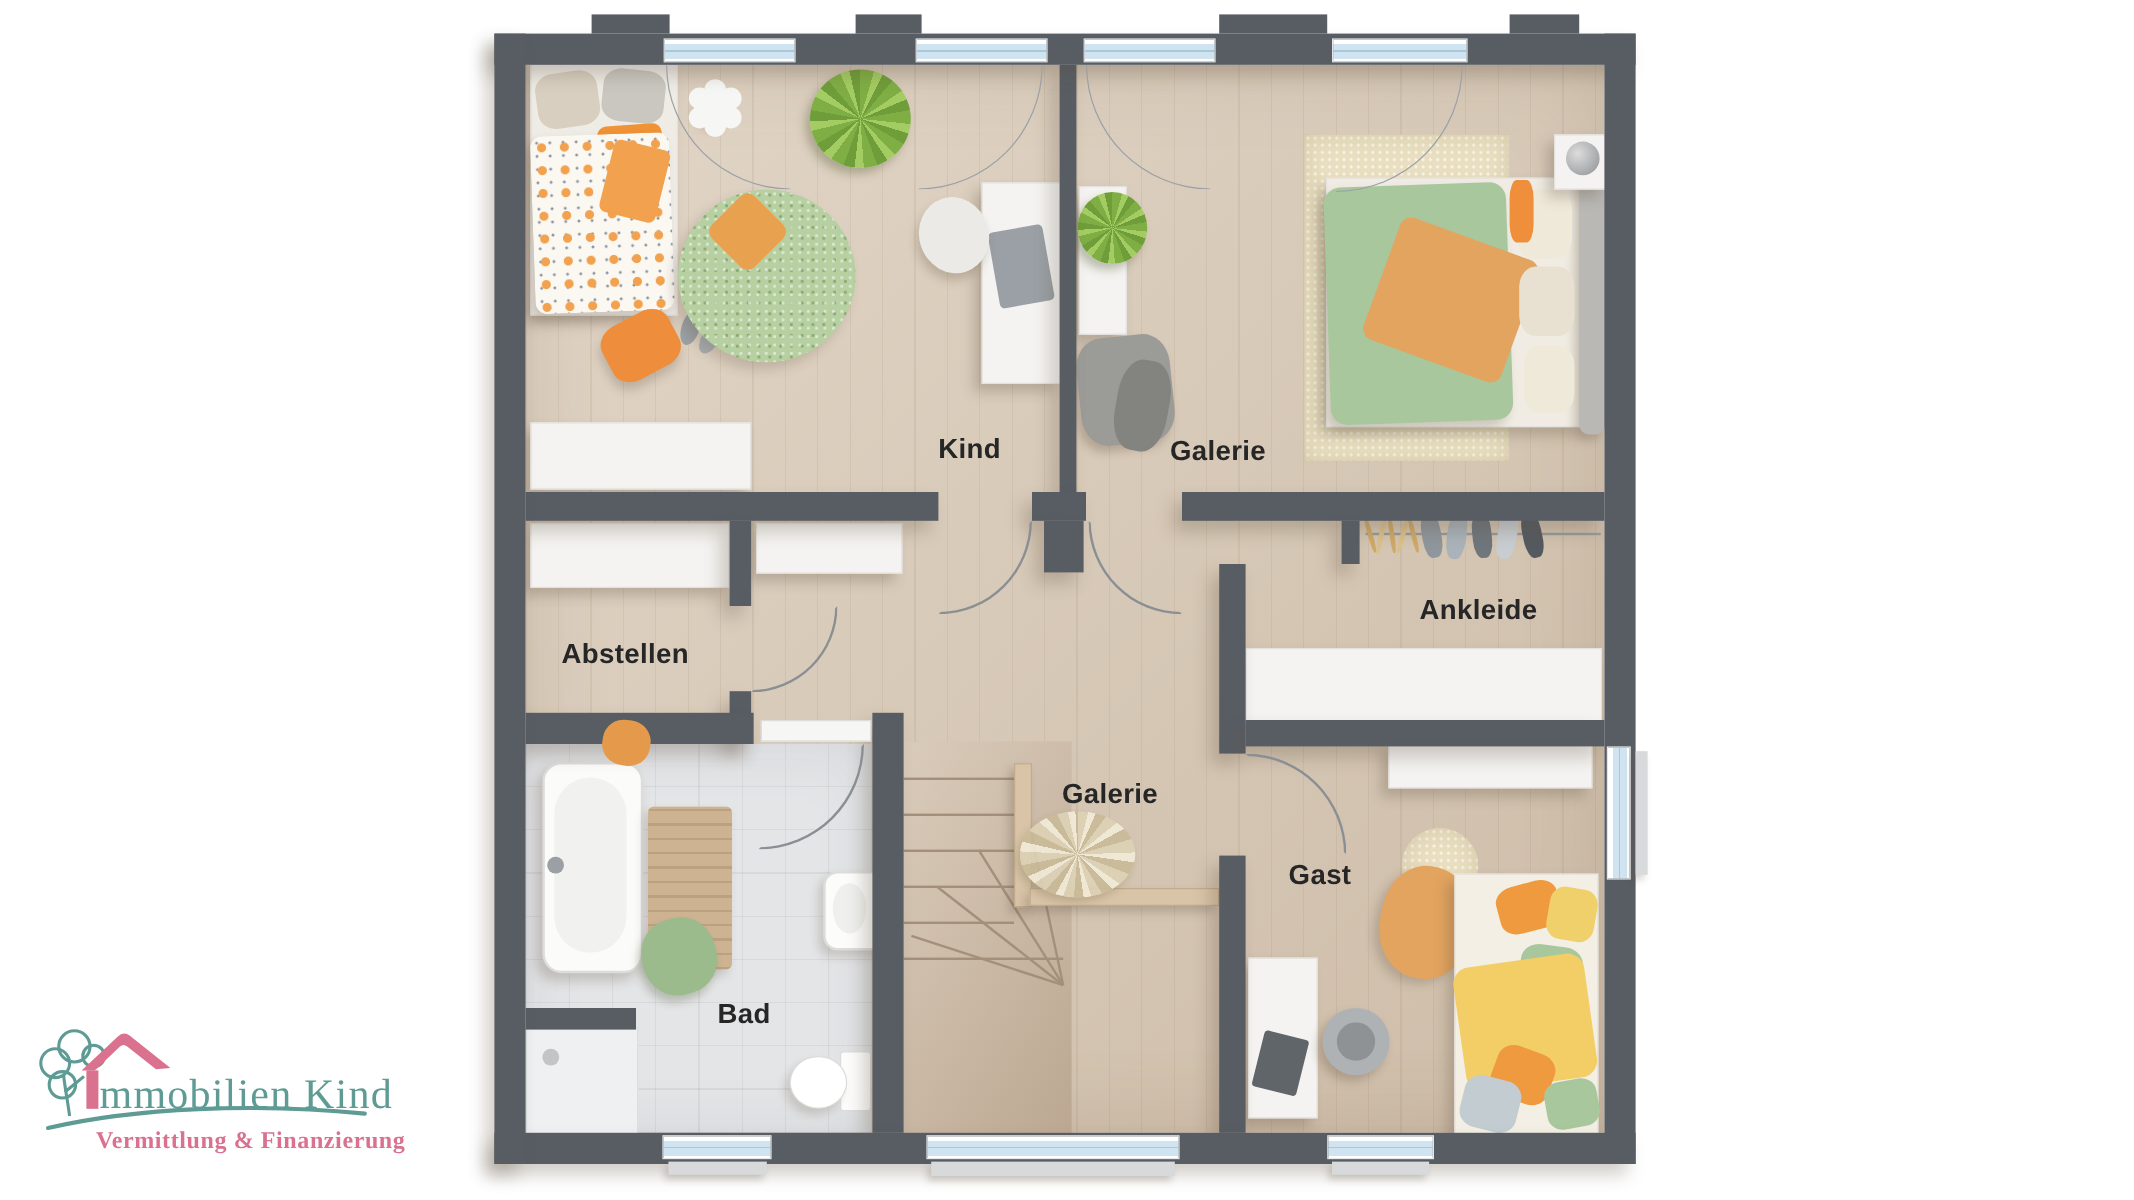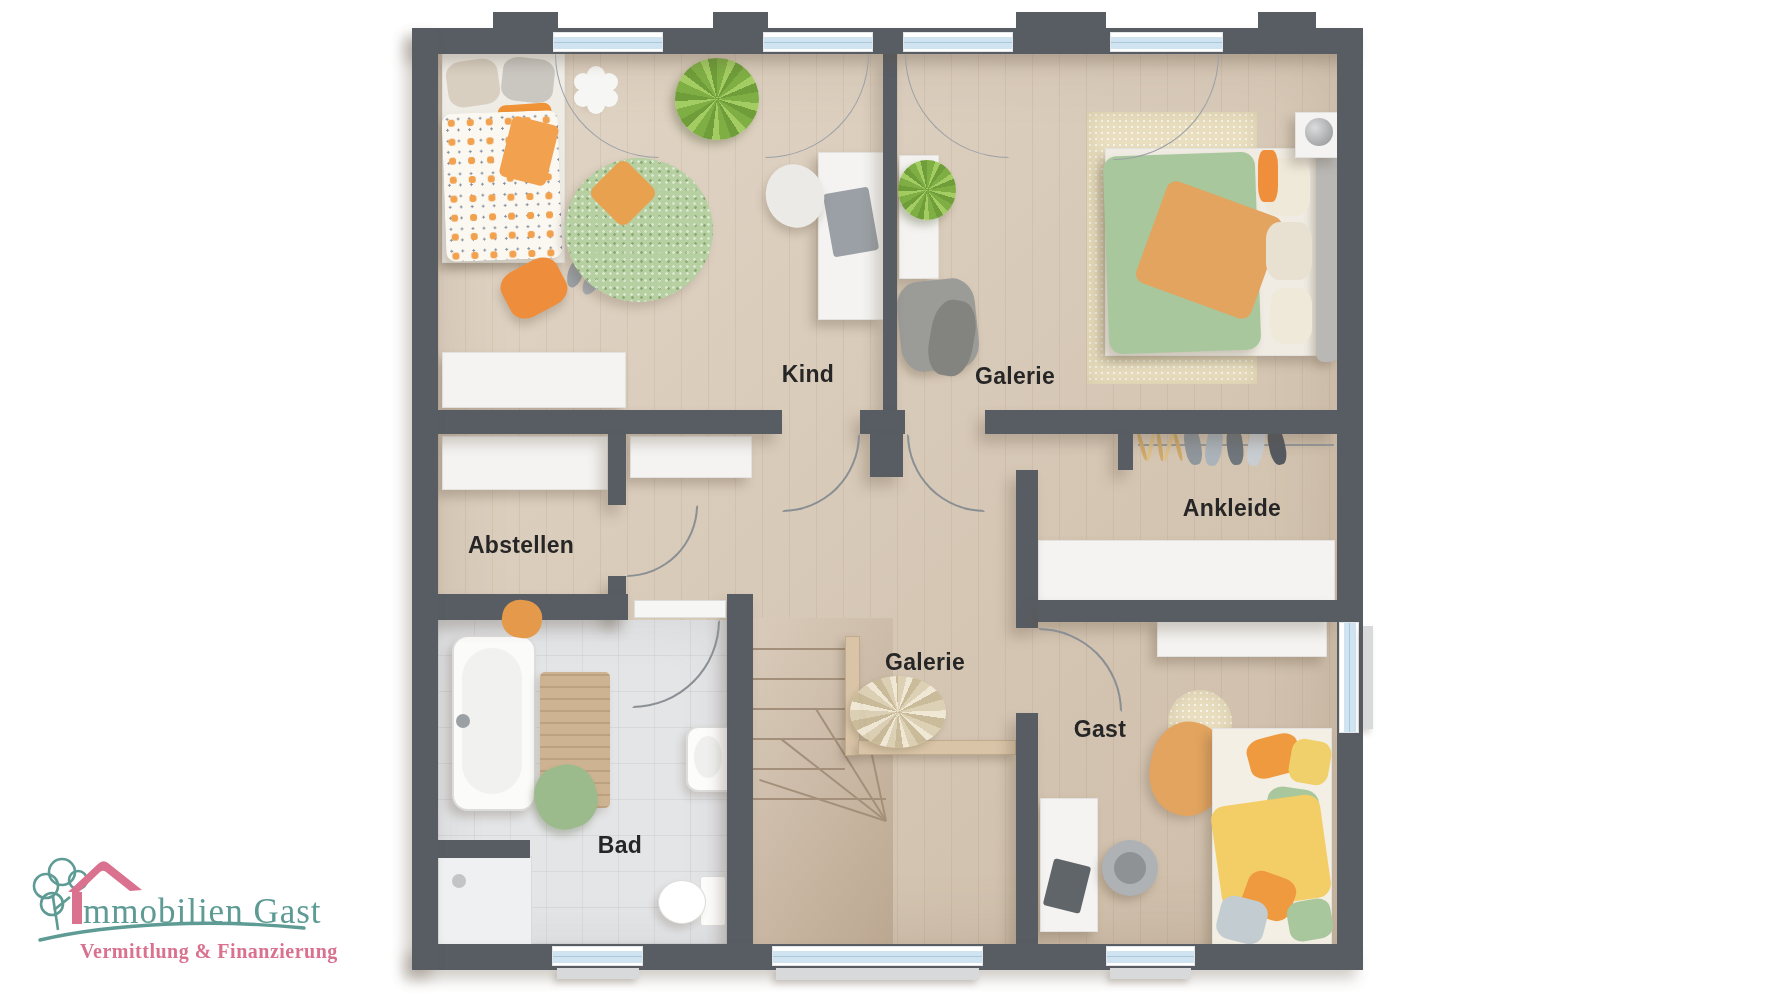--- a/index.html
+++ b/index.html
@@ -246,17 +246,17 @@
         <path d="M30,78 C28,63 26,54 25,44"></path>
         <path d="M26,58 C32,53 36,50 42,45"></path>
       </g>
 
       <path fill="#d9718f" d="M40,40 L70,12 Q75,7 80,11 L114,38 L102,39 L78,20 Q75,17.5 72,20 L51,40 Z"></path>
 
       <rect x="44" y="40" width="10" height="32" fill="#d9718f"></rect>
 
       <path d="M12,88 C85,71 185,67 276,76" stroke="#5d9b94" stroke-width="3.4" fill="none" stroke-linecap="round"></path>
     </svg>
-    <div class="logo-brand">mmobilien Gast</div>
+    <div class="logo-brand">mmobilien Kind</div>
     <div class="logo-tagline">Vermittlung &amp; Finanzierung</div>
   </div>
 
 </div>
 
 </body></html>

